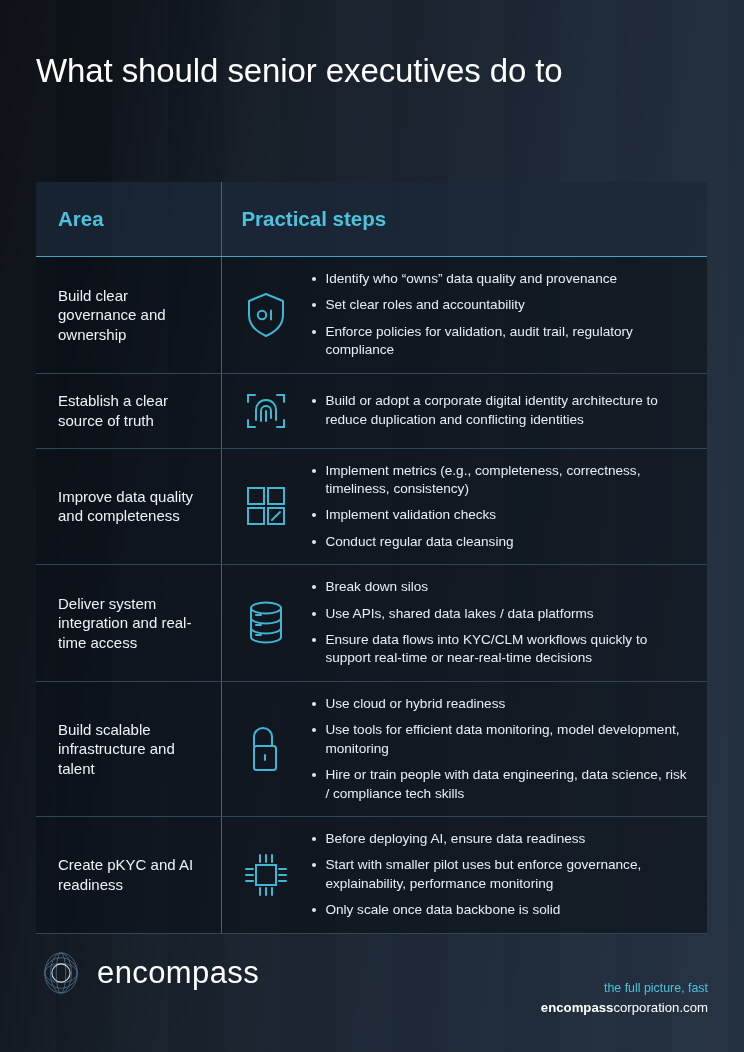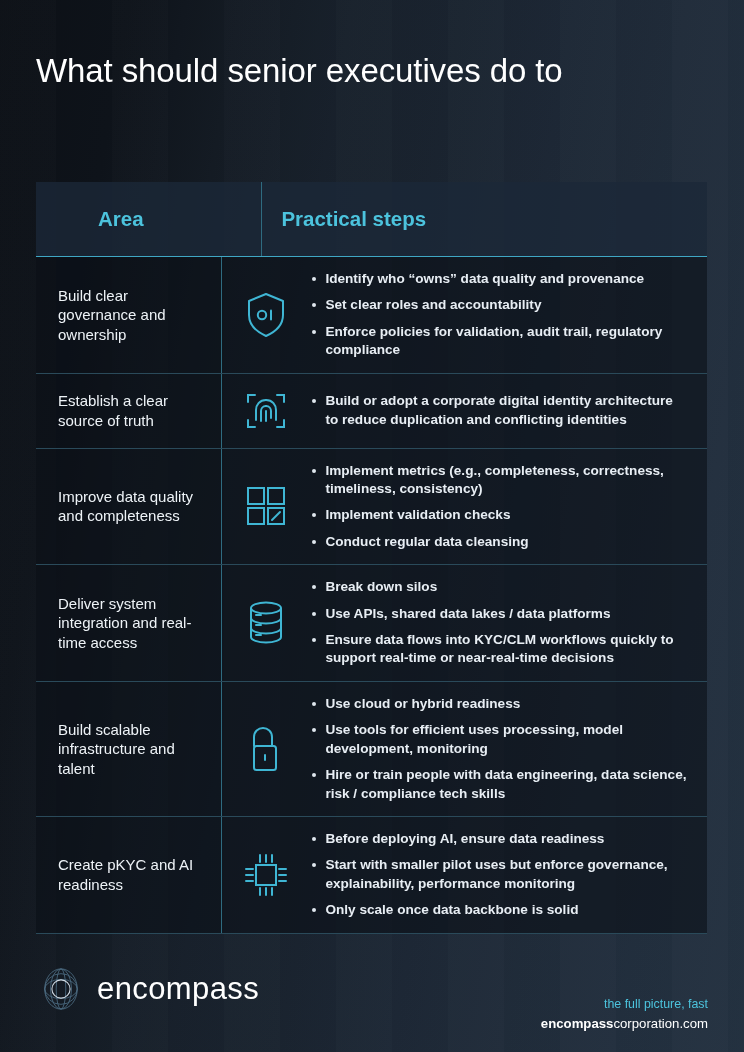--- a/index.html
+++ b/index.html
@@ -75,21 +75,20 @@
     width: 671px;
     border-collapse: collapse;
     background: rgba(10,15,21,0.44);
   }
   .thead-row {
     display: flex;
     background: rgba(32,47,66,0.62);
     border-bottom: 1.6px solid #3fa7c4;
     height: 74px;
     align-items: center;
-    padding-left: 40px;
   }
   .th-area {
     width: 185px;
     box-sizing: border-box;
     padding-left: 22px;
     color: #4cc3dd;
     font-size: 20.5px;
     font-weight: bold;
   }
   .th-sep {
@@ -127,21 +126,20 @@
   .col-sep {
     width: 1.4px;
     background: #2f6b80;
   }
   .cell-steps {
     flex: 1;
     box-sizing: border-box;
     display: flex;
     align-items: center;
     padding: 13px 10px 13px 0;
-    font-weight: bold;
   }
   .icon-wrap {
     width: 88px;
     min-width: 88px;
     display: flex;
     align-items: center;
     justify-content: center;
   }
   .bullets {
     flex: 1;
@@ -165,21 +163,21 @@
     height: 4px;
     border-radius: 50%;
     background: #dfe7ee;
   }
 
   
   .footer {
     position: absolute;
     left: 0;
     right: 0;
-    bottom: 0;
+    bottom: 16px;
     height: 108px;
   }
   .logo-group {
     position: absolute;
     left: 38px;
     top: 22px;
     display: flex;
     align-items: center;
   }
   .logo-mark { width: 46px; height: 46px; }
@@ -318,21 +316,21 @@
       <div class="cell-steps">
         <div class="icon-wrap">
           <svg width="38" height="50" viewBox="0 0 38 50" fill="none" stroke="#3fb6d4" stroke-width="2">
             <path d="M25 22 V13 C25 7.5 20.8 4 16 4 C11.2 4 7 7.5 7 13 V22" stroke-linecap="round"></path>
             <rect x="7" y="22" width="22" height="24" rx="2.5"></rect>
             <line x1="18" y1="31" x2="18" y2="36" stroke-linecap="round"></line>
           </svg>
         </div>
         <div class="bullets">
           <div class="bullet">Use cloud or hybrid readiness</div>
-          <div class="bullet">Use tools for efficient uses processing, model development, monitoring</div>
+          <div class="bullet">Use tools for efficient data monitoring, model development, monitoring</div>
           <div class="bullet">Hire or train people with data engineering, data science, risk / compliance tech skills</div>
         </div>
       </div>
     </div>
 
     <div class="trow">
       <div class="cell-area">Create pKYC and AI readiness</div>
       <div class="col-sep"></div>
       <div class="cell-steps">
         <div class="icon-wrap">

